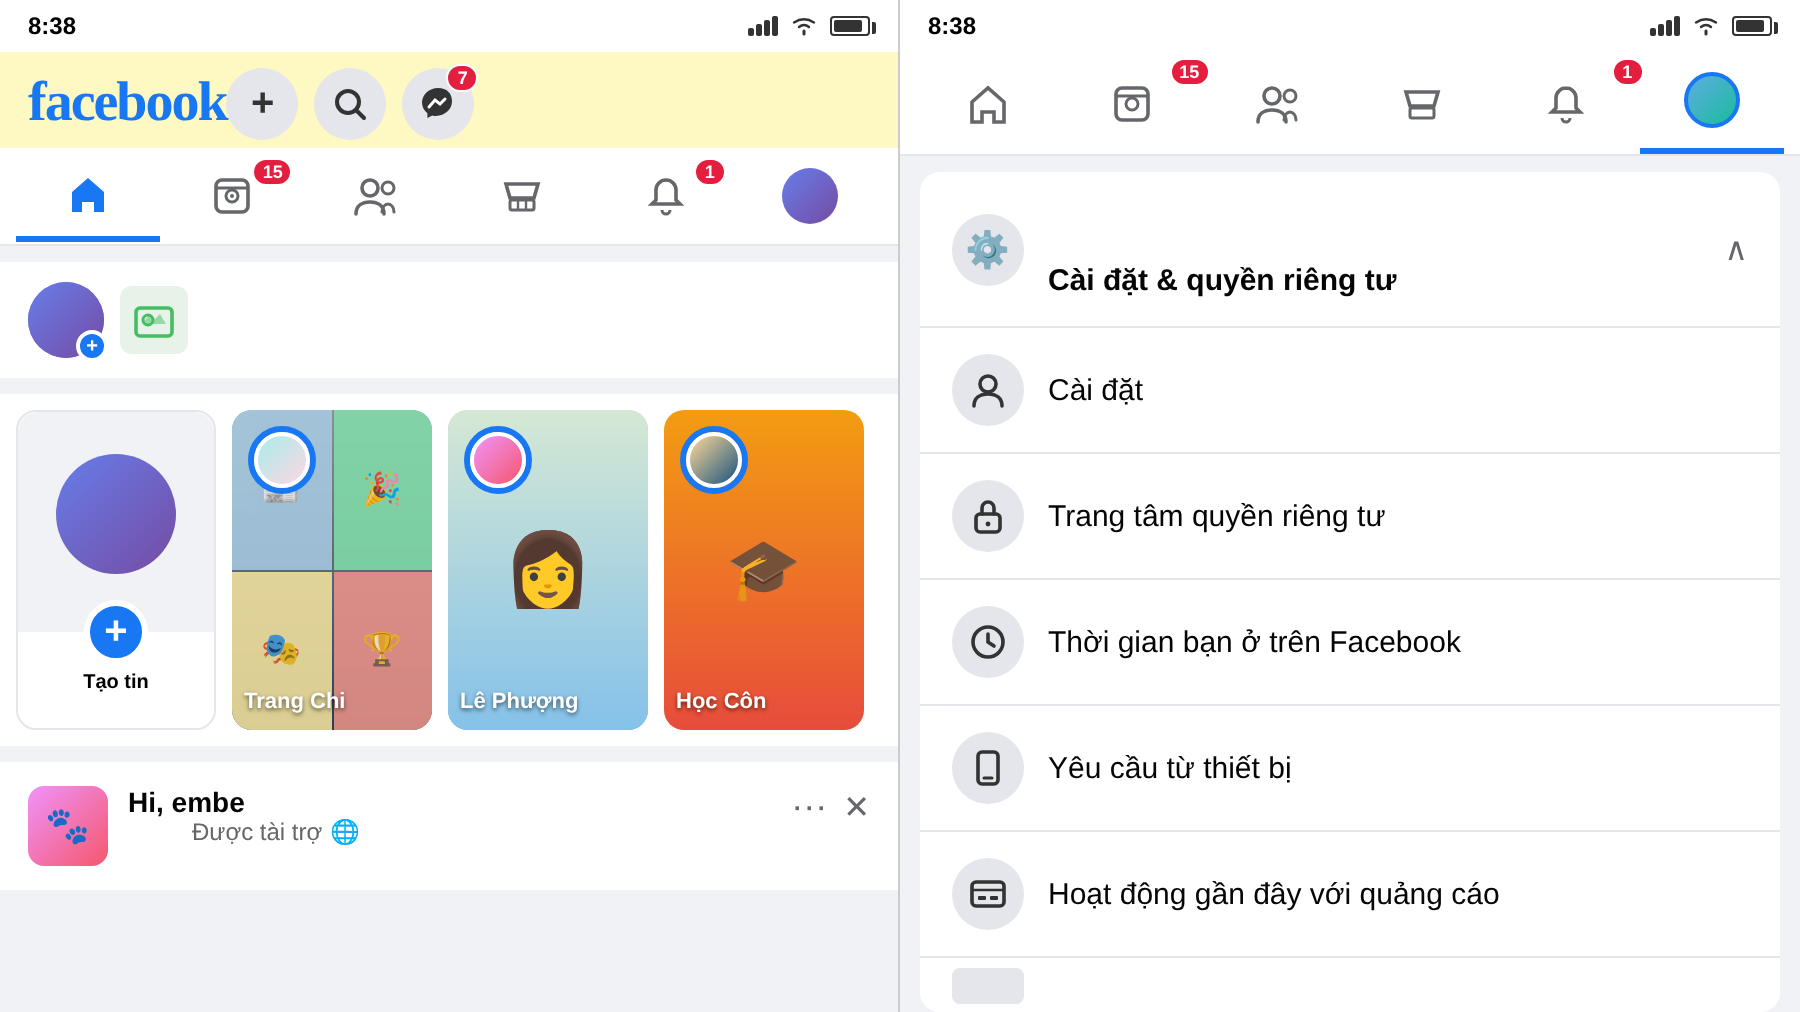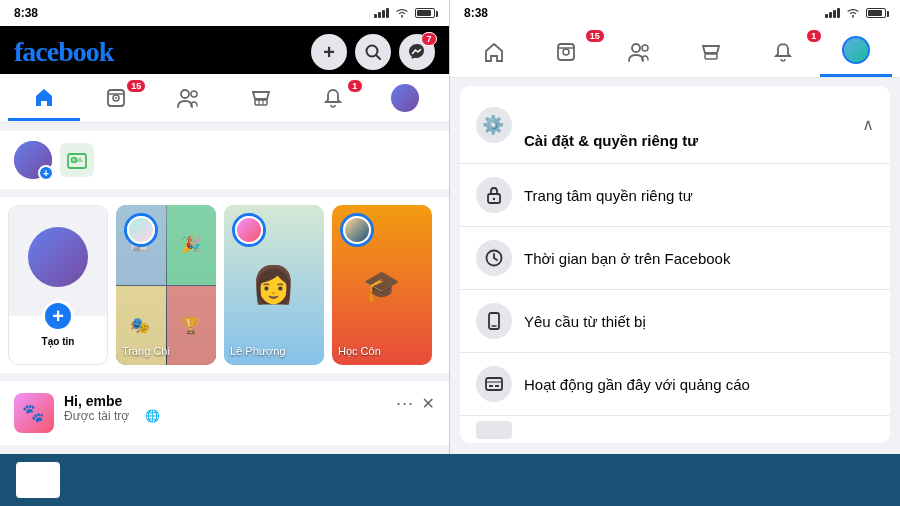--- a/index.html
+++ b/index.html
@@ -96,25 +96,25 @@
     .battery-fill {
       position: absolute;
       left: 1px; top: 1px; bottom: 1px;
       width: 80%;
       background: #333;
       border-radius: 1px;
     }
 
     
     .fb-header {
-      background: #000000;
+      background: #fef9c3;
       padding: 8px 14px 4px 14px;
       display: flex;
       align-items: center;
-      justify-content: space-between;
+      justify-content: flex-start;
     }
     .fb-logo {
       color: #1877f2;
       font-size: 28px;
       font-weight: 900;
       font-family: Georgia, serif;
       letter-spacing: -1px;
     }
     .fb-header-icons {
       display: flex;
@@ -297,21 +297,21 @@
       border-radius: 50%;
       background: linear-gradient(135deg, #f093fb 0%, #f5576c 100%);
       border: 2px solid white;
     }
     .story-name {
       position: absolute;
       bottom: 8px;
       left: 6px;
       right: 6px;
       font-size: 11px;
-      font-weight: 400;
+      font-weight: 700;
       color: white;
       text-shadow: 0 1px 2px rgba(0,0,0,0.6);
     }
 
     
     .ad-card {
       background: white;
       margin-top: 8px;
       padding: 12px 14px;
       display: flex;
@@ -325,21 +325,21 @@
       background: linear-gradient(135deg, #f093fb, #f5576c);
       flex-shrink: 0;
       display: flex;
       align-items: center;
       justify-content: center;
       font-size: 14px;
       color: white;
     }
     .ad-content { flex: 1; }
     .ad-title { font-size: 14px; font-weight: 600; color: #050505; }
-    .ad-sub { font-size: 12px; color: #65676b; display: flex; align-items: center; gap: 16px; }
+    .ad-sub { font-size: 12px; color: #65676b; display: flex; align-items: center; gap: 4px; margin-left: 32px; }
     .ad-actions { display: flex; align-items: center; gap: 8px; }
     .ad-dots { font-size: 18px; color: #65676b; cursor: pointer; }
     .ad-close { font-size: 16px; color: #65676b; cursor: pointer; }
 
     
     .right-panel {
       flex: 1;
       background: #f0f2f5;
       display: flex;
       flex-direction: column;
@@ -691,20 +691,29 @@
     <div class="settings-section">
 
       <div class="settings-header">
         <div class="settings-header-left">
           <div class="settings-gear">⚙️</div>
           <span class="settings-title">Cài đặt &amp; quyền riêng tư</span>
         </div>
         <span class="chevron-up">∧</span>
       </div>
 
+      <div class="settings-item">
+        <div class="settings-item-icon">
+          <svg width="20" height="20" viewBox="0 0 20 20">
+            <circle cx="10" cy="7" r="4" fill="none" stroke="#333" stroke-width="1.8"></circle>
+            <path d="M3 18c0-4 3-6 7-6s7 2 7 6" fill="none" stroke="#333" stroke-width="1.8" stroke-linecap="round"></path>
+          </svg>
+        </div>
+        <span class="settings-item-label">Cài đặt</span>
+      </div>
 
       <div class="settings-item">
         <div class="settings-item-icon">
           <svg width="20" height="20" viewBox="0 0 20 20">
             <rect x="4" y="9" width="12" height="9" rx="2" fill="none" stroke="#333" stroke-width="1.8"></rect>
             <path d="M7 9V6a3 3 0 016 0v3" fill="none" stroke="#333" stroke-width="1.8" stroke-linecap="round"></path>
             <circle cx="10" cy="14" r="1.2" fill="#333"></circle>
           </svg>
         </div>
         <span class="settings-item-label">Trang tâm quyền riêng tư</span>

